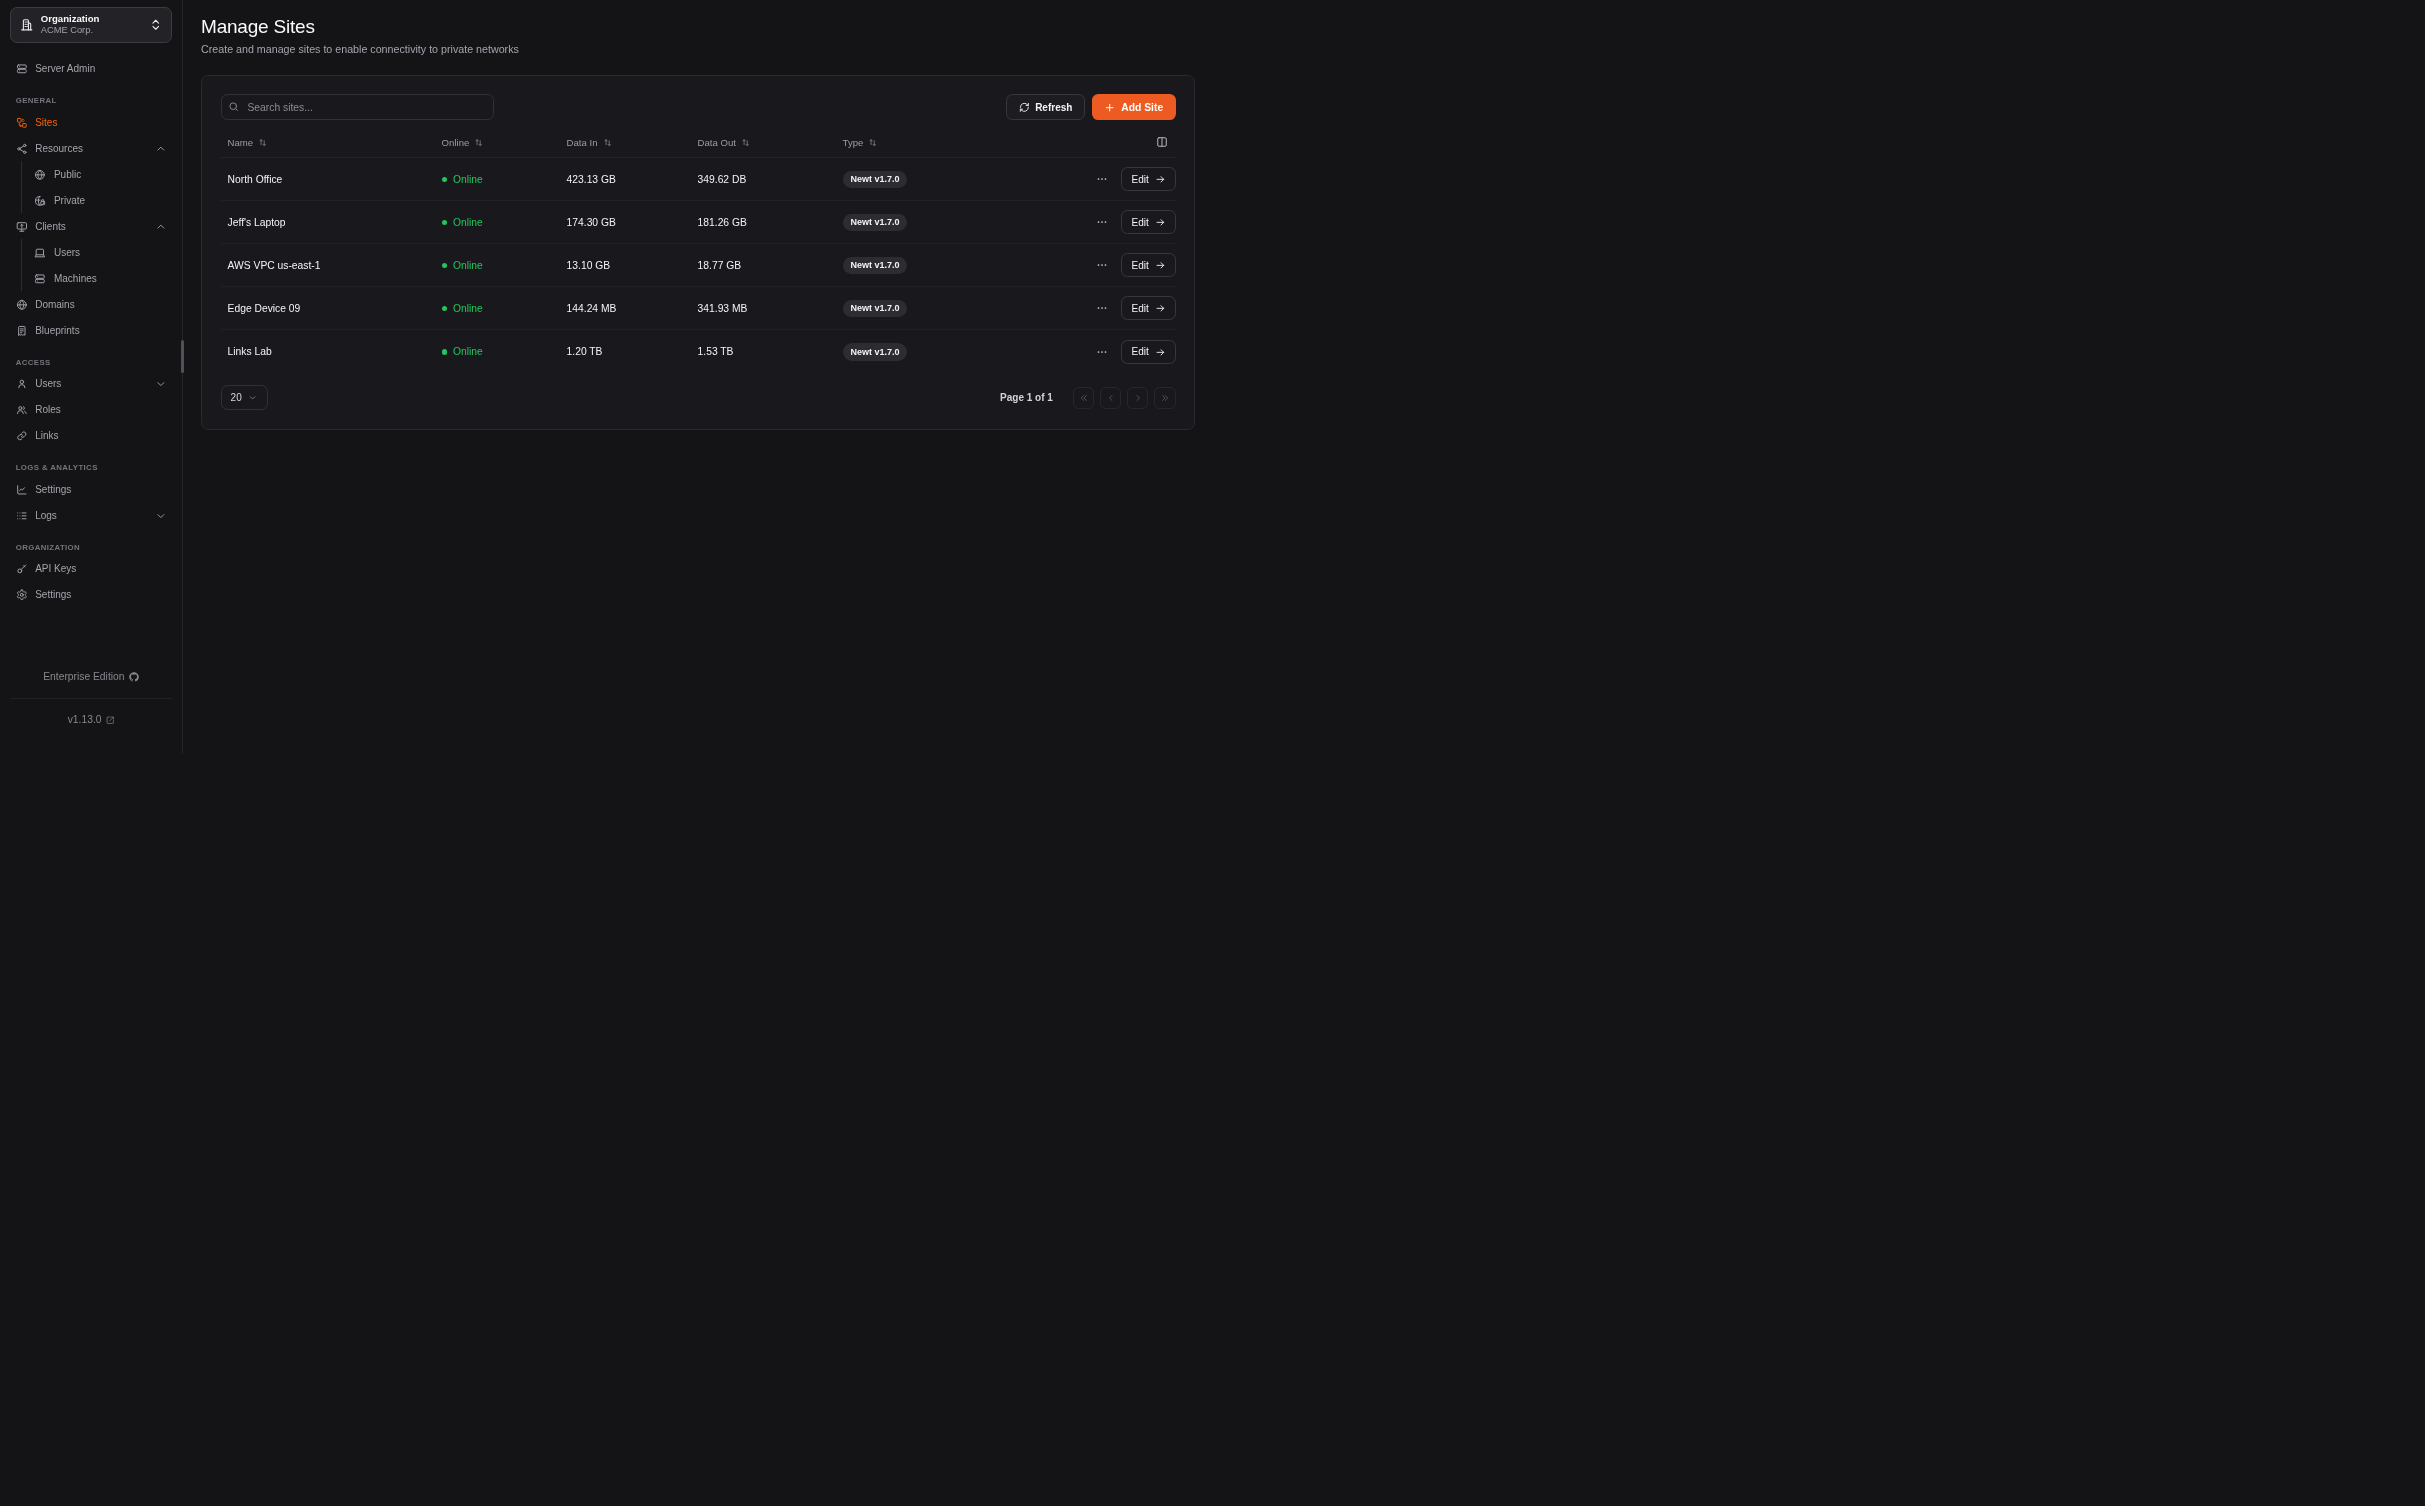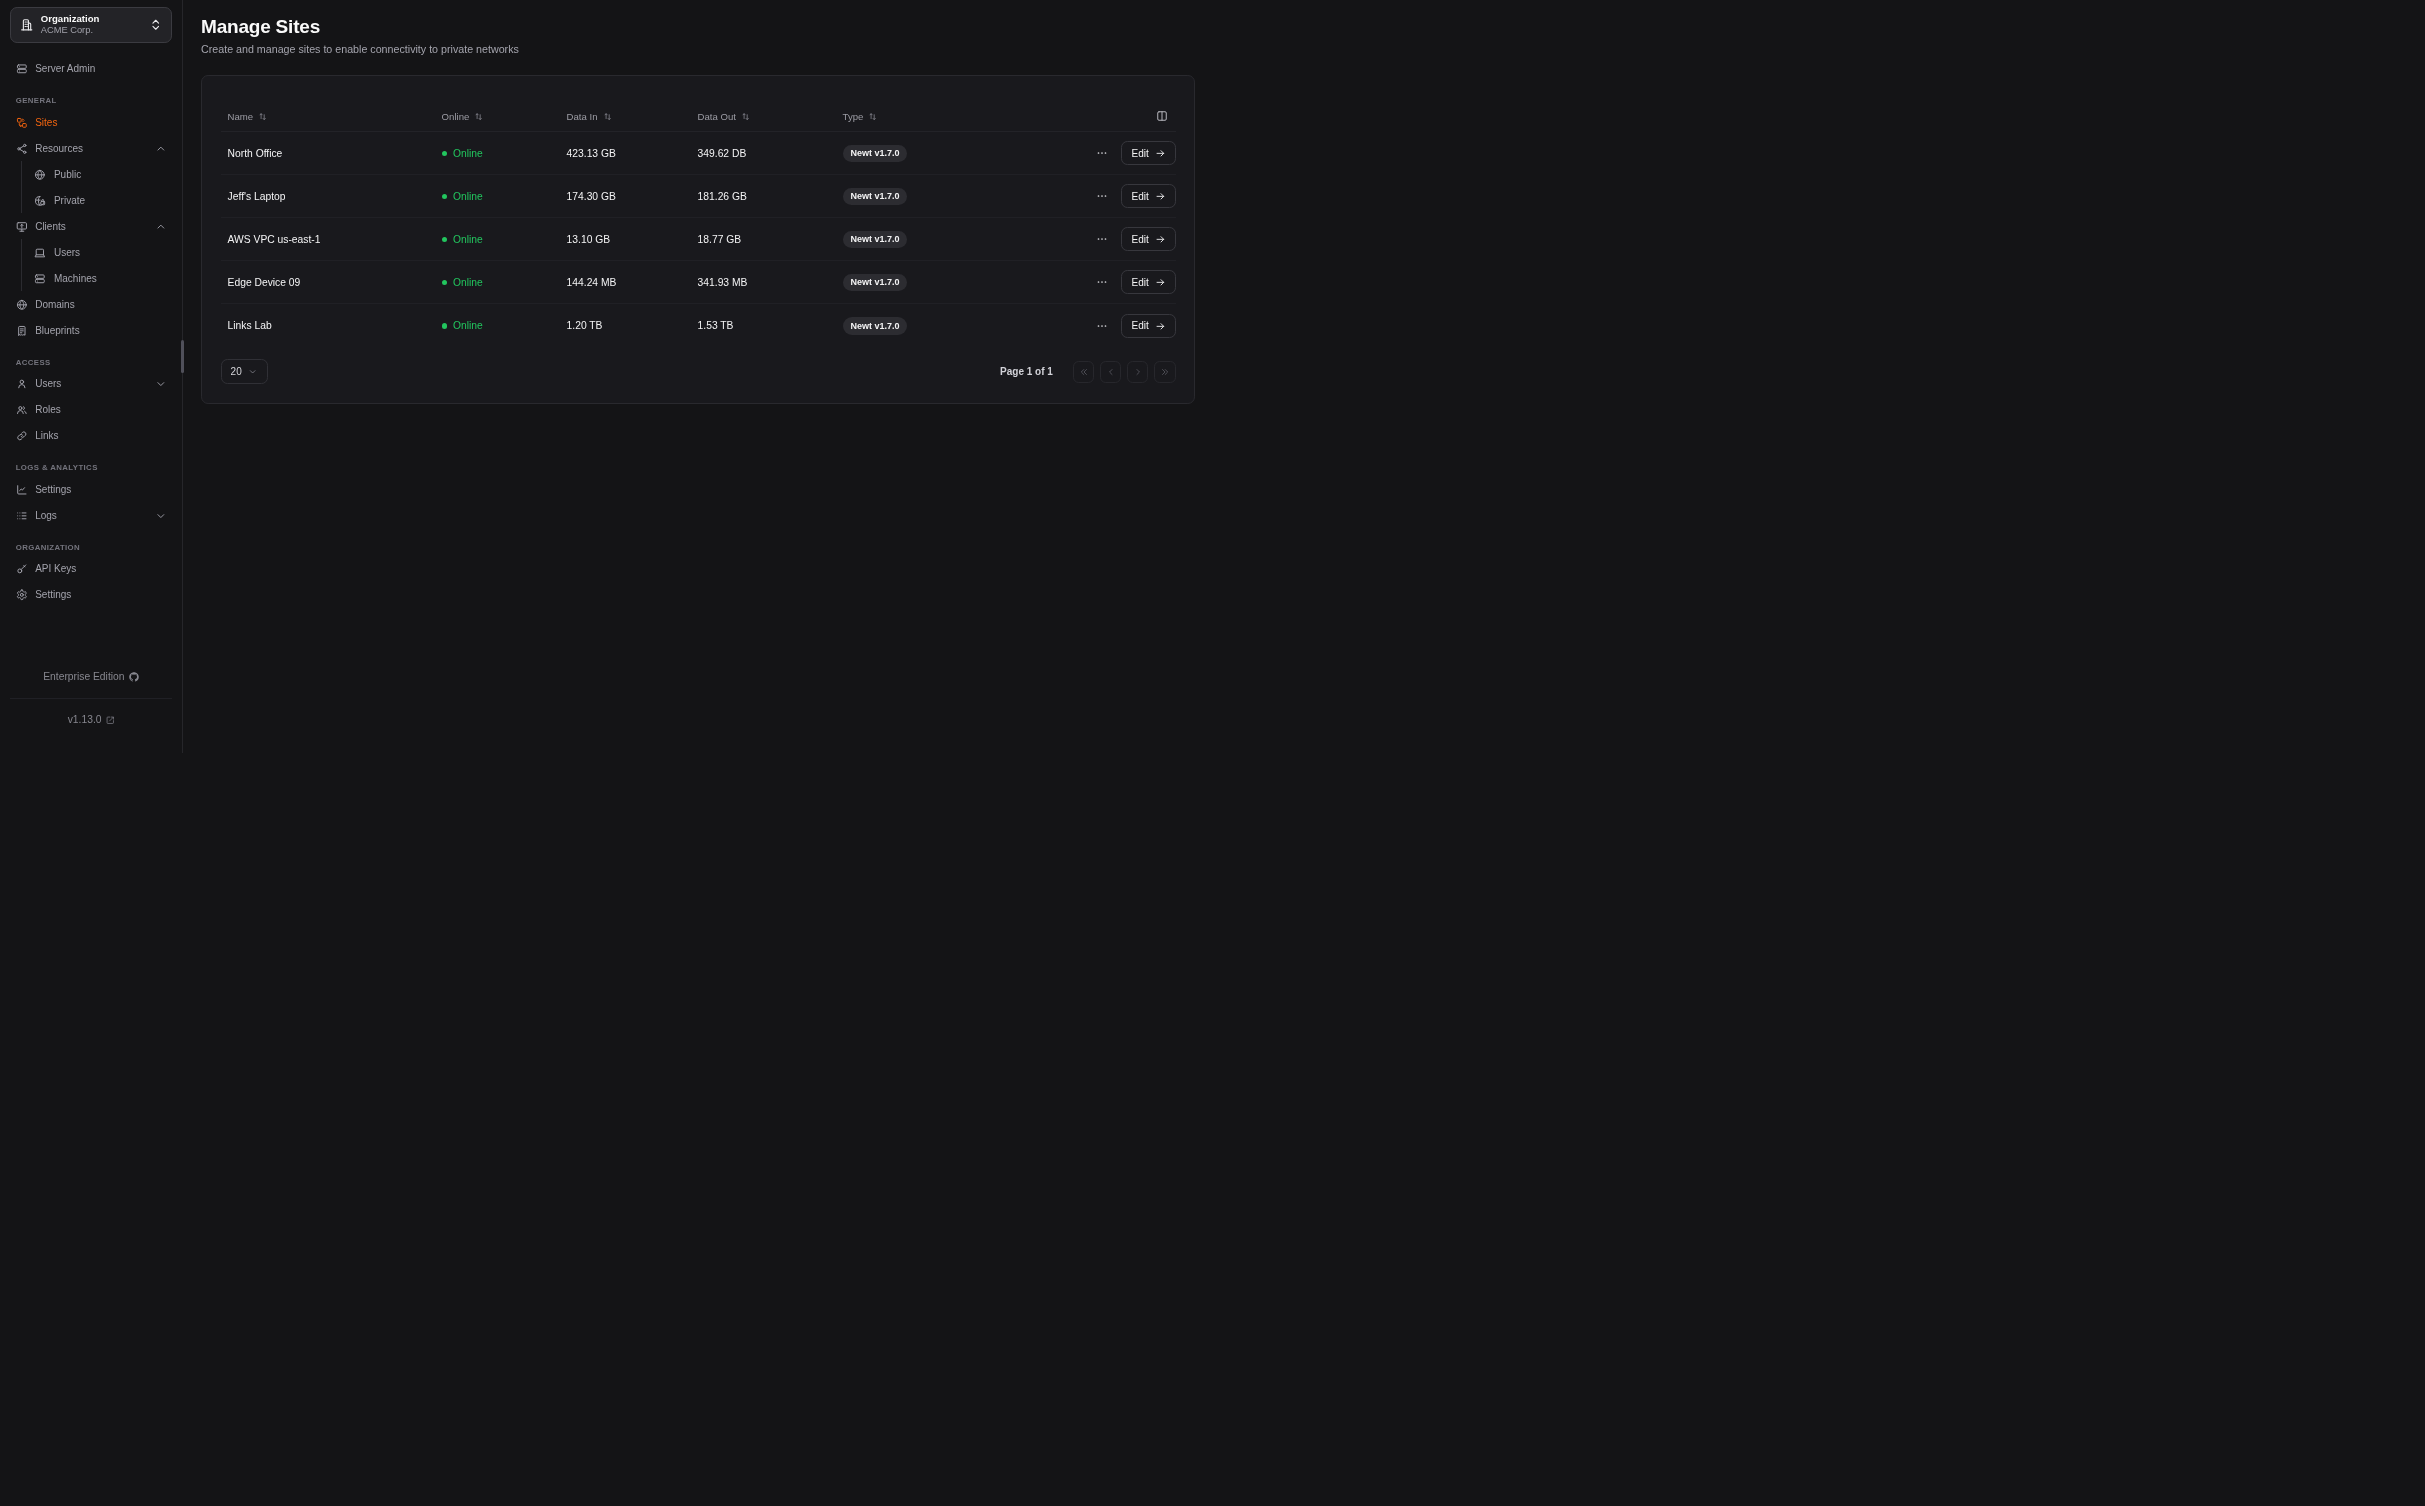--- a/index.html
+++ b/index.html
@@ -46,21 +46,21 @@
   .brand { display:flex; align-items:center; gap:7.1px; }
   .brand-logo { width:22px; height:22px; }
   .brand-name { font-size:11.4px; font-weight:800; letter-spacing:1.4px; color:#f4f4f5; }
   .topbar-right { display:flex; align-items:center; gap:18.5px; }
   .theme-toggle { display:flex; align-items:center; gap:6.4px; font-size:10.3px; color:#ececee; cursor:pointer; }
   .theme-toggle .ic { width:12px; height:12px; }
   .avatar { width:27px; height:27px; border-radius:50%; background:#232327; border:1.1px solid #414148;
             display:flex; align-items:center; justify-content:center; font-size:10.7px; font-weight:700; cursor:pointer; }
 
   .page-head { margin-top:15.7px; }
-  .page-title { font-size:19px; font-weight:700; letter-spacing:-0.2px; }
+  .page-title { font-size:19px; font-weight:400; letter-spacing:-0.2px; }
   .page-sub { margin-top:5.7px; font-size:10.7px; color:#a4a4ad; }
 
   .card { margin-top:20px; background:#19191d; border:0.7px solid #29292e; border-radius:7.1px;
           padding:18px 18.5px 19px; }
   .card-toolbar { display:flex; align-items:center; justify-content:space-between; }
   .search-wrap { position:relative; width:273px; }
   .search-wrap .ic { position:absolute; left:7.8px; top:7.1px; width:11.4px; height:11.4px; color:#8b8b94; }
   .search-input { width:100%; height:26px; background:transparent; border:0.7px solid #303036;
                   border-radius:6.4px; color:#f4f4f5; font-size:10.3px; padding:0 8.5px 0 26px;
                   font-family:inherit; outline:none; }
@@ -439,20 +439,42 @@
 <main class="main">
 
 
   <div class="page-head">
     <h1 class="page-title">Manage Sites</h1>
     <div class="page-sub">Create and manage sites to enable connectivity to private networks</div>
   </div>
 
   <section class="card">
 
+    <div class="card-toolbar">
+      <div class="search-wrap">
+        <svg class="ic" viewBox="0 0 16 16" width="11.4" height="11.4">
+            <use href="#i-search"></use>
+          </svg>
+        <input class="search-input" type="text" placeholder="Search sites..." style="">
+      </div>
+      <div class="toolbar-actions">
+        <button class="btn btn-outline">
+          <svg class="ic" viewBox="0 0 15 15" width="10.7" height="10.7">
+              <use href="#i-refresh"></use>
+            </svg>
+          <span>Refresh</span>
+        </button>
+        <button class="btn btn-accent">
+          <svg class="ic" viewBox="0 0 16 16" width="11.4" height="11.4">
+              <use href="#i-plus"></use>
+            </svg>
+          <span>Add Site</span>
+        </button>
+      </div>
+    </div>
 
     <div class="tbl">
       <div class="tr thead">
         <div class="th">
           <span>Name</span>
           <svg class="ic sort-ic" viewBox="0 0 13 13" width="9.3" height="9.3">
               <use href="#i-sort"></use>
             </svg>
         </div>
         <div class="th">

